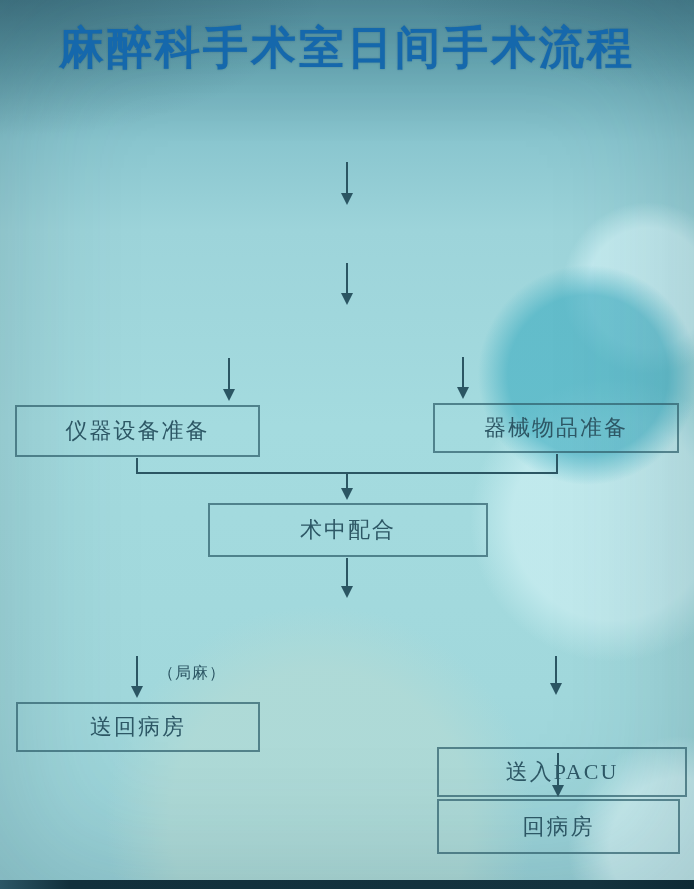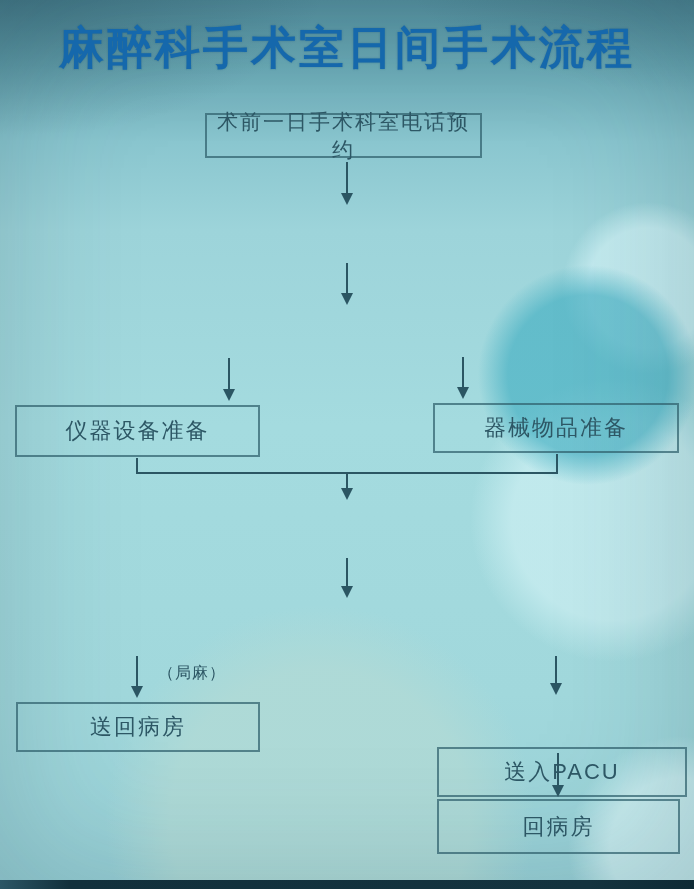--- a/index.html
+++ b/index.html
@@ -1,21 +1,21 @@
 <!DOCTYPE html>
 <html><head>
 <meta charset="utf-8">
 <style>
   html,body{margin:0;padding:0;background:#666;}
   .poster{
     position:relative;
     width:694px;height:889px;
     margin:0 auto;
     overflow:hidden;
-    font-family:Liberation Sans, sans-serif;
+    font-family:Liberation Serif, serif;
     background:
       radial-gradient(circle at 588px 375px, rgba(61,172,192,.62) 0 80px, rgba(61,172,192,0) 110px),
       radial-gradient(circle at 648px 288px, rgba(200,237,241,.85) 0 60px, rgba(200,237,241,0) 86px),
       radial-gradient(circle at 612px 520px, rgba(206,240,243,.68) 0 100px, rgba(206,240,243,0) 142px),
       radial-gradient(circle at 320px 820px, rgba(176,218,214,.85) 0 150px, rgba(176,218,214,0) 215px),
       radial-gradient(circle at 680px 848px, rgba(209,241,243,.8) 0 70px, rgba(209,241,243,0) 112px),
       radial-gradient(ellipse 430px 230px at 20px -30px, rgba(36,74,88,.40), rgba(36,74,88,0) 72%),
       radial-gradient(ellipse 420px 200px at 694px -50px, rgba(36,74,88,.30), rgba(36,74,88,0) 72%),
       linear-gradient(180deg,#548f9e 0%,#68a7b3 7%,#8ac6cf 16%,#9dd4da 26%,#a4dbdf 48%,#a1d8dc 78%,#99d1d7 100%);
     box-shadow:inset 0 0 140px rgba(25,60,75,.22);
@@ -58,23 +58,23 @@
     background:linear-gradient(90deg,#2c5666 0%,#12303c 10%,#14333f 85%,#0e2a35 100%);
   }
 </style>
 </head>
 <body>
 
 <div class="poster">
 
   <div class="title">麻醉科手术室日间手术流程</div>
 
-  <div class="node n1">术前一日手术科室电话预约</div>
   <div class="node n4">仪器设备准备</div>
   <div class="node n5">器械物品准备</div>
+  <div class="node n6">术中配合</div>
   <div class="node n8">送回病房</div>
   <div class="node n9">送入PACU</div>
   <div class="node n10">回病房</div>
 
   <div class="edge-label">（局麻）</div>
 
   <svg class="arrows" width="694" height="889" viewBox="0 0 694 889">
     <g>
       <line x1="347" y1="162" x2="347" y2="195"></line>
       <polygon points="347,205 341,193 353,193"></polygon>

